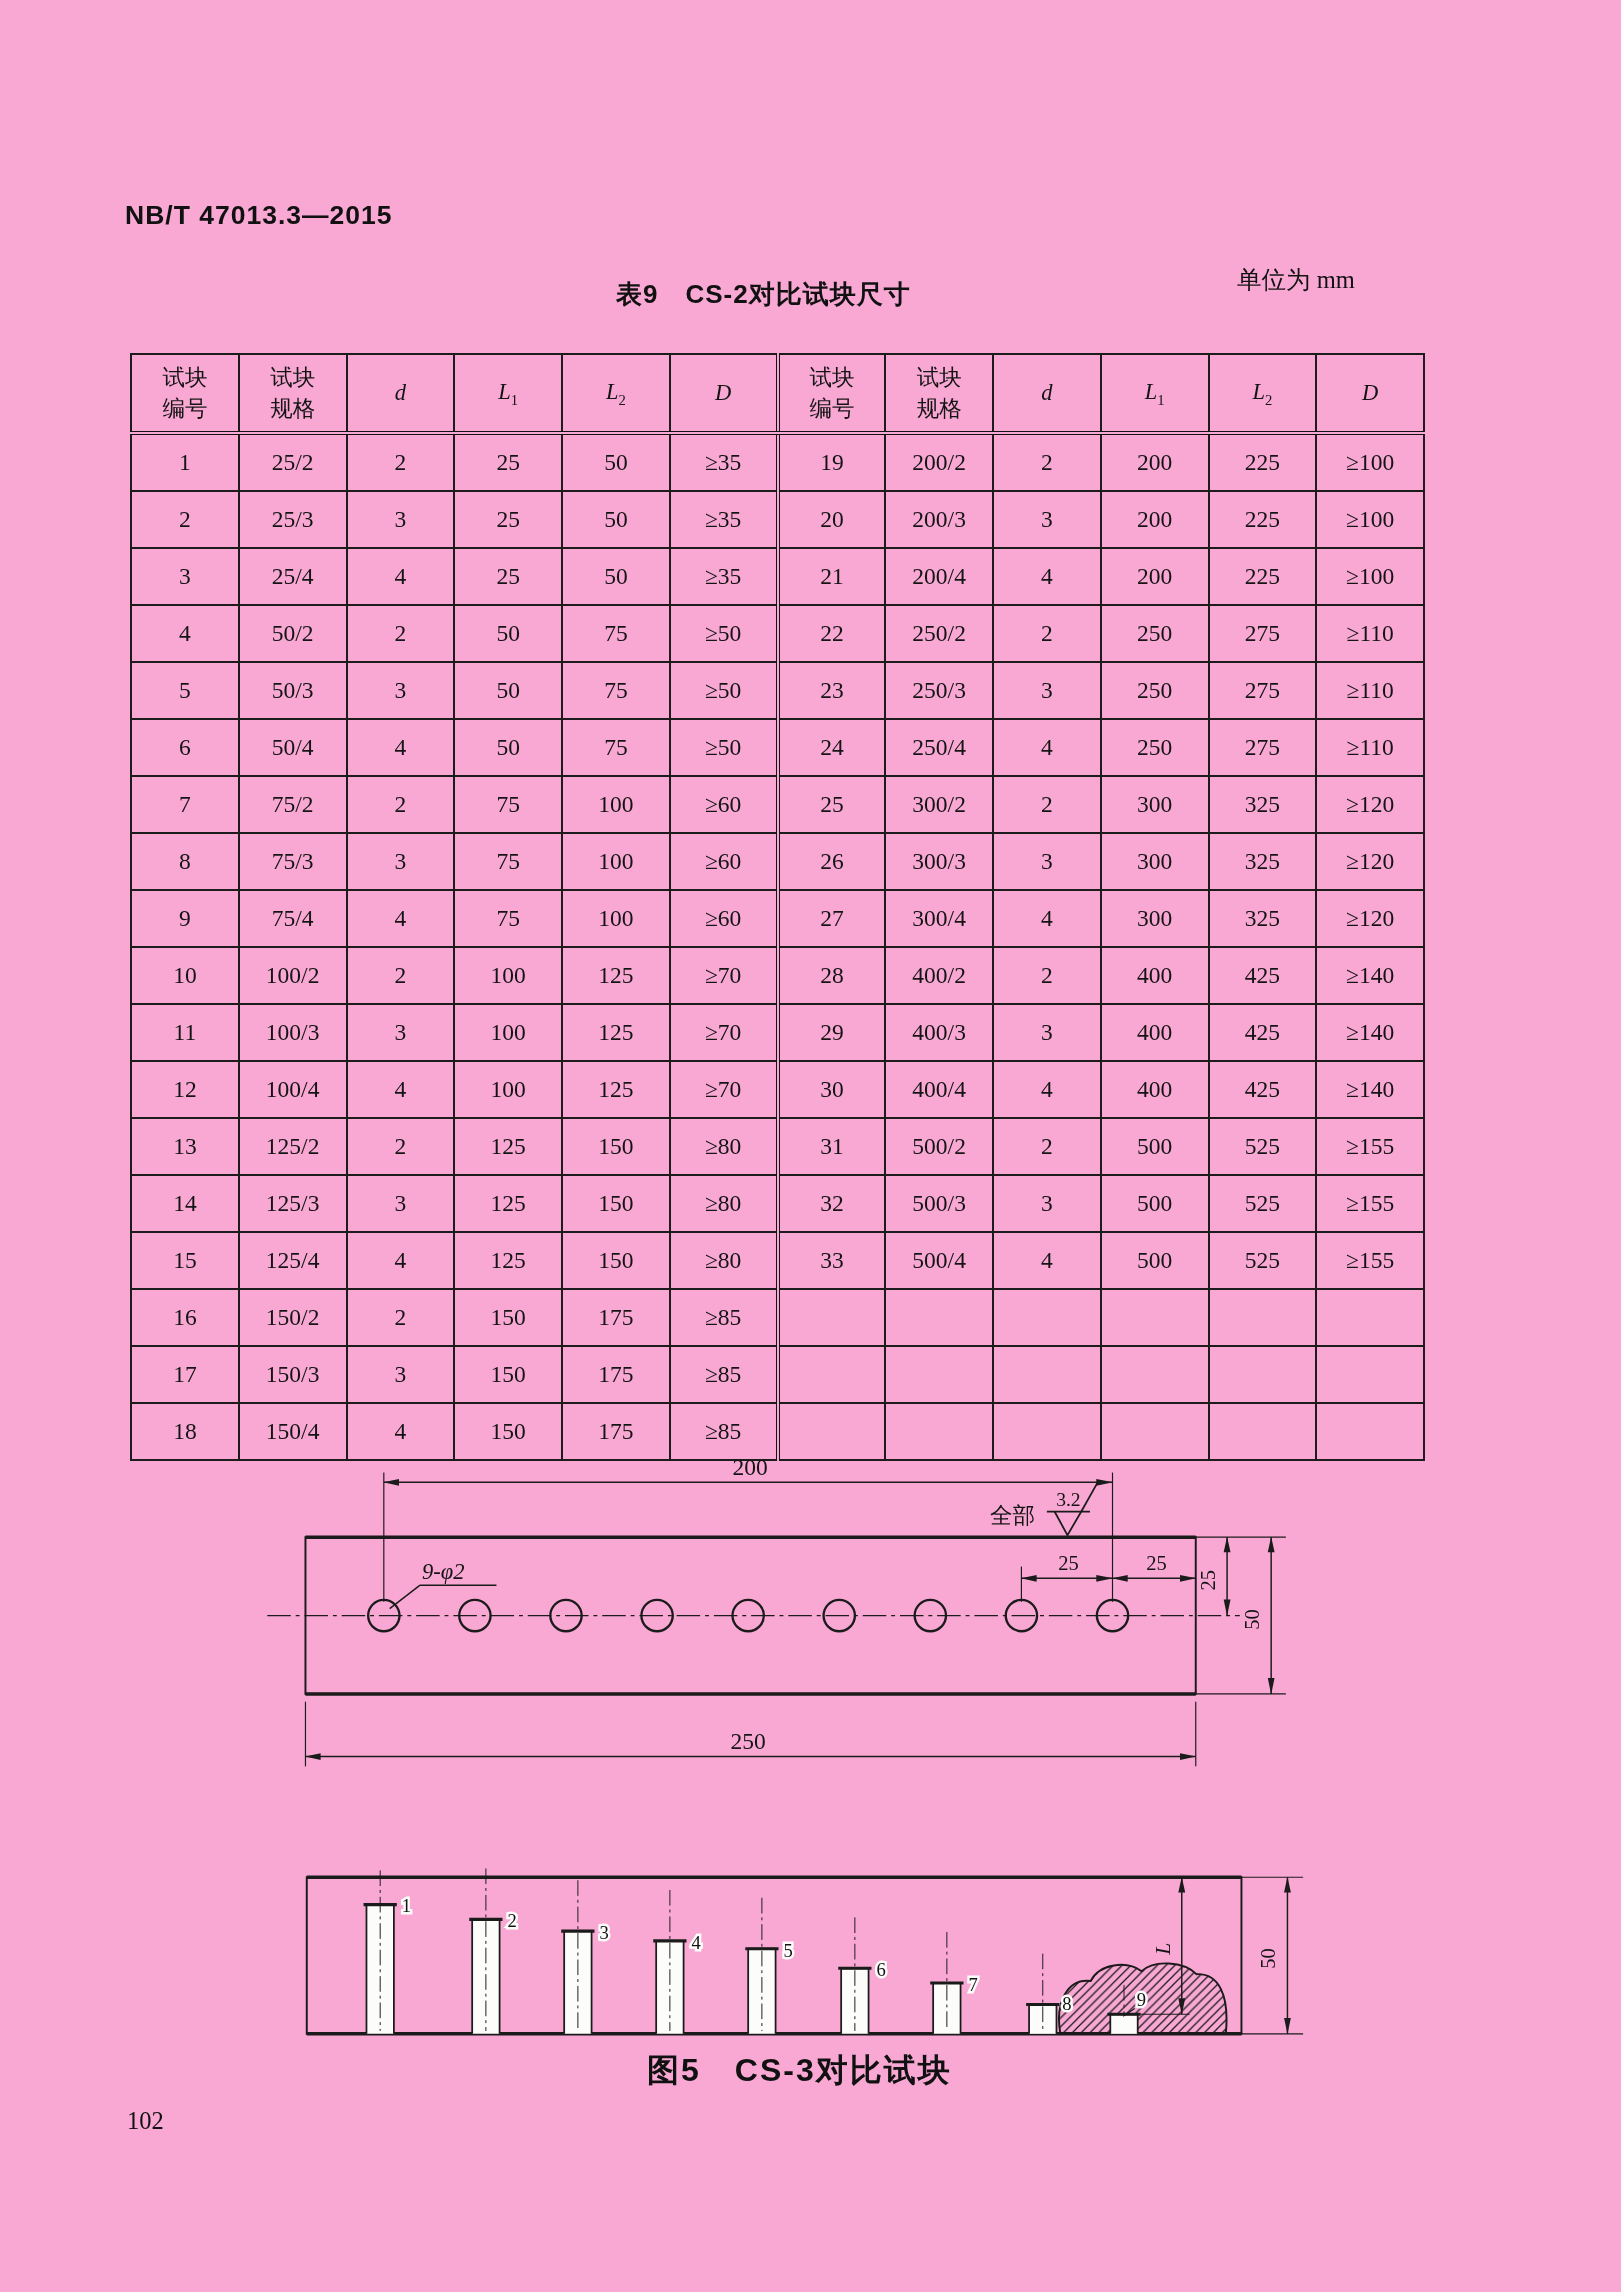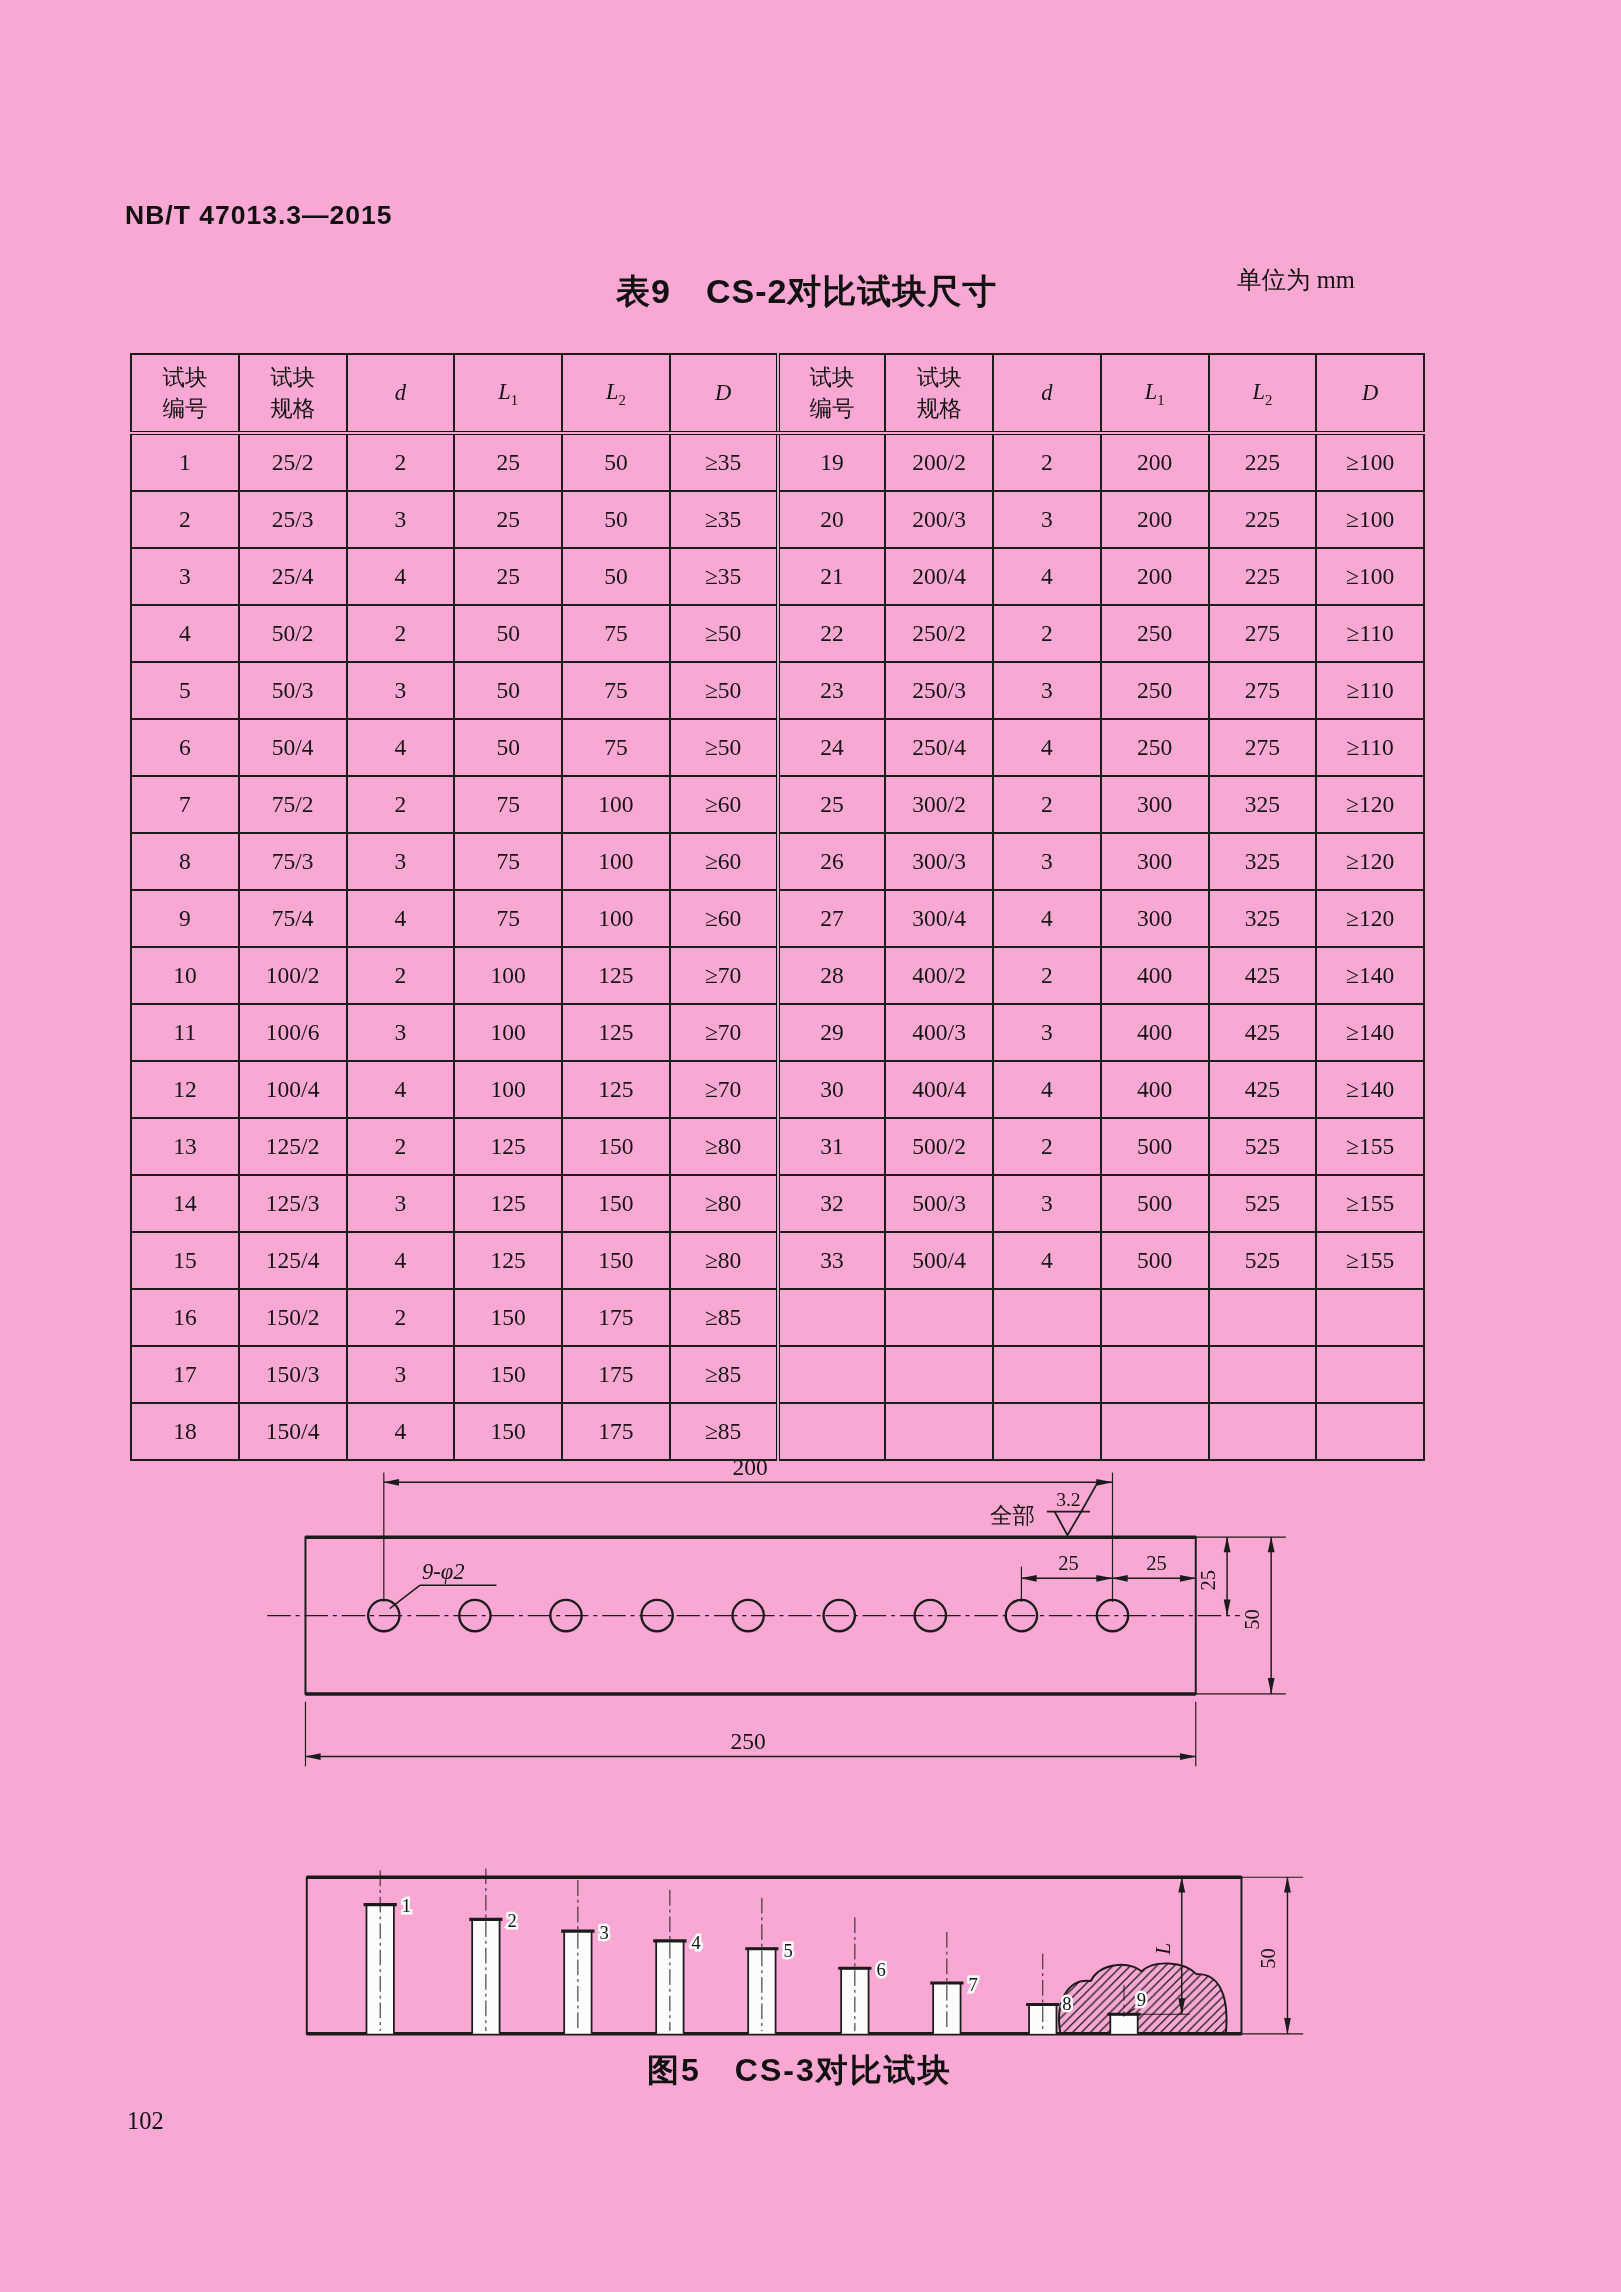--- a/index.html
+++ b/index.html
@@ -10,23 +10,23 @@
     overflow:hidden;
     font-family:"Liberation Serif","DejaVu Serif",serif;
     color:#161616;
   }
   .doc-number{
     position:absolute;left:125px;top:200px;
     font-family:"Liberation Sans","DejaVu Sans",sans-serif;
     font-weight:bold;font-size:26.5px;letter-spacing:1px;color:#111;
   }
   .table-title{
-    position:absolute;left:616px;top:269px;
+    position:absolute;left:616px;top:277px;
     font-family:"Liberation Sans","DejaVu Sans",sans-serif;
-    font-weight:bold;font-size:34px;letter-spacing:1px;color:#111;
+    font-weight:bold;font-size:26px;letter-spacing:1px;color:#111;
   }
   .unit-note{
     position:absolute;left:1237px;top:263px;
     font-size:24.5px;color:#111;
   }
   table.spec{
     position:absolute;left:130px;top:309px;
     width:1295px;
     border-collapse:collapse;table-layout:fixed;
     font-size:23.5px;color:#141414;margin-top:44px;
@@ -225,21 +225,21 @@
           <td>≥70</td>
           <td>28</td>
           <td>400/2</td>
           <td>2</td>
           <td>400</td>
           <td>425</td>
           <td>≥140</td>
         </tr>
         <tr>
           <td>11</td>
-          <td>100/6</td>
+          <td>100/3</td>
           <td>3</td>
           <td>100</td>
           <td>125</td>
           <td>≥70</td>
           <td>29</td>
           <td>400/3</td>
           <td>3</td>
           <td>400</td>
           <td>425</td>
           <td>≥140</td>

